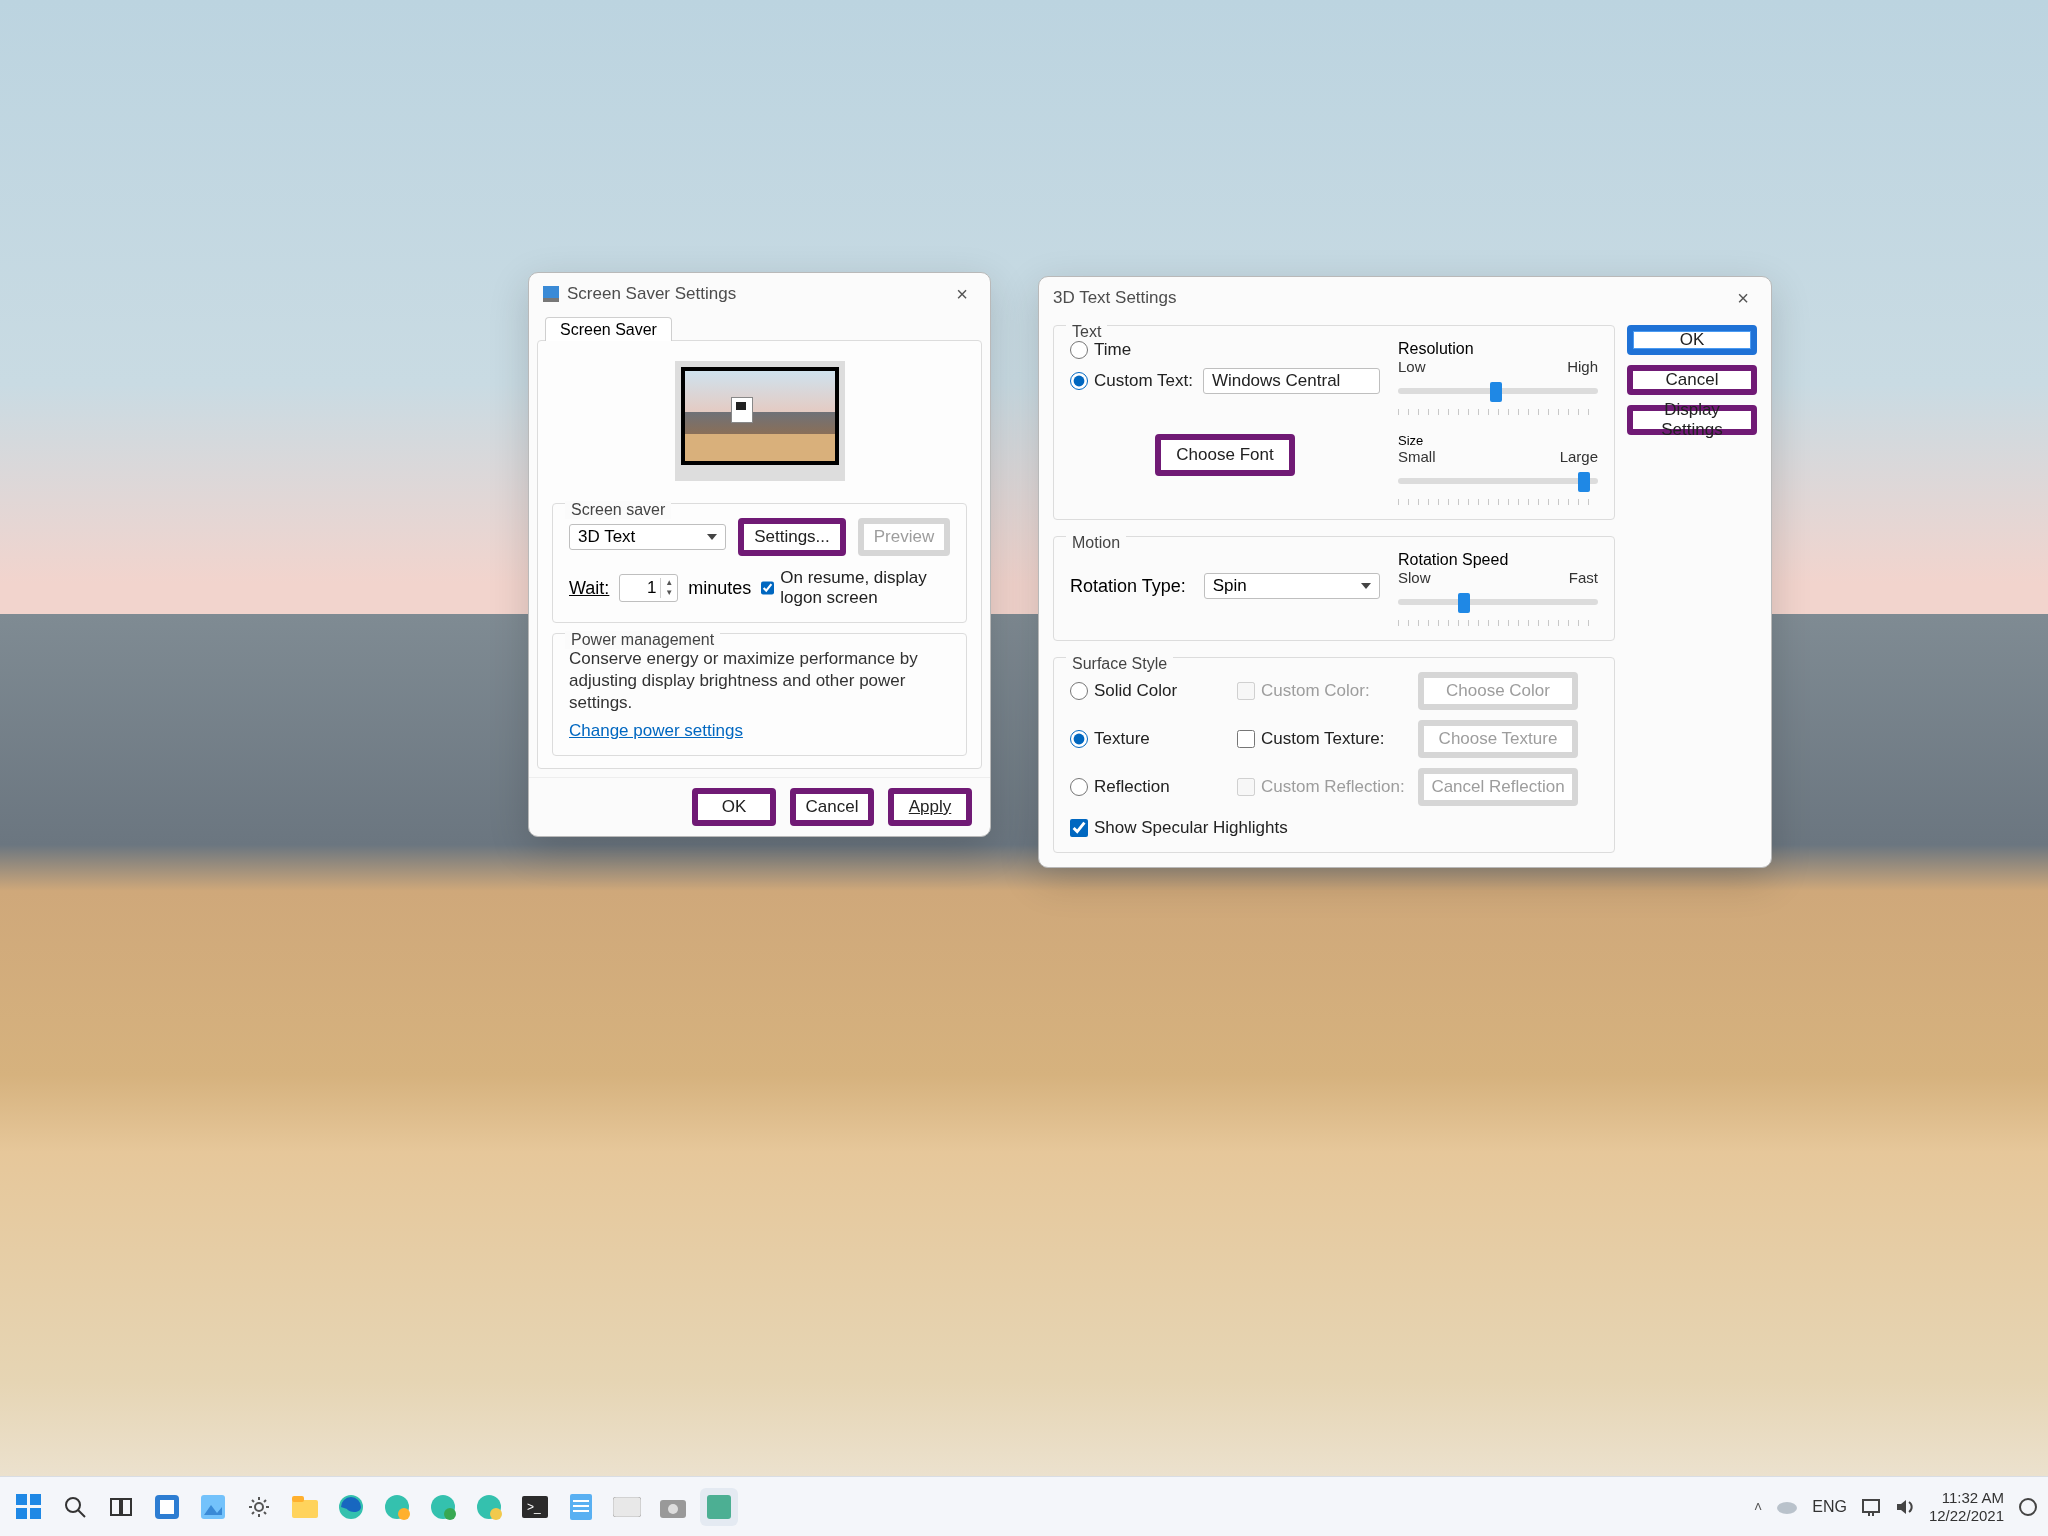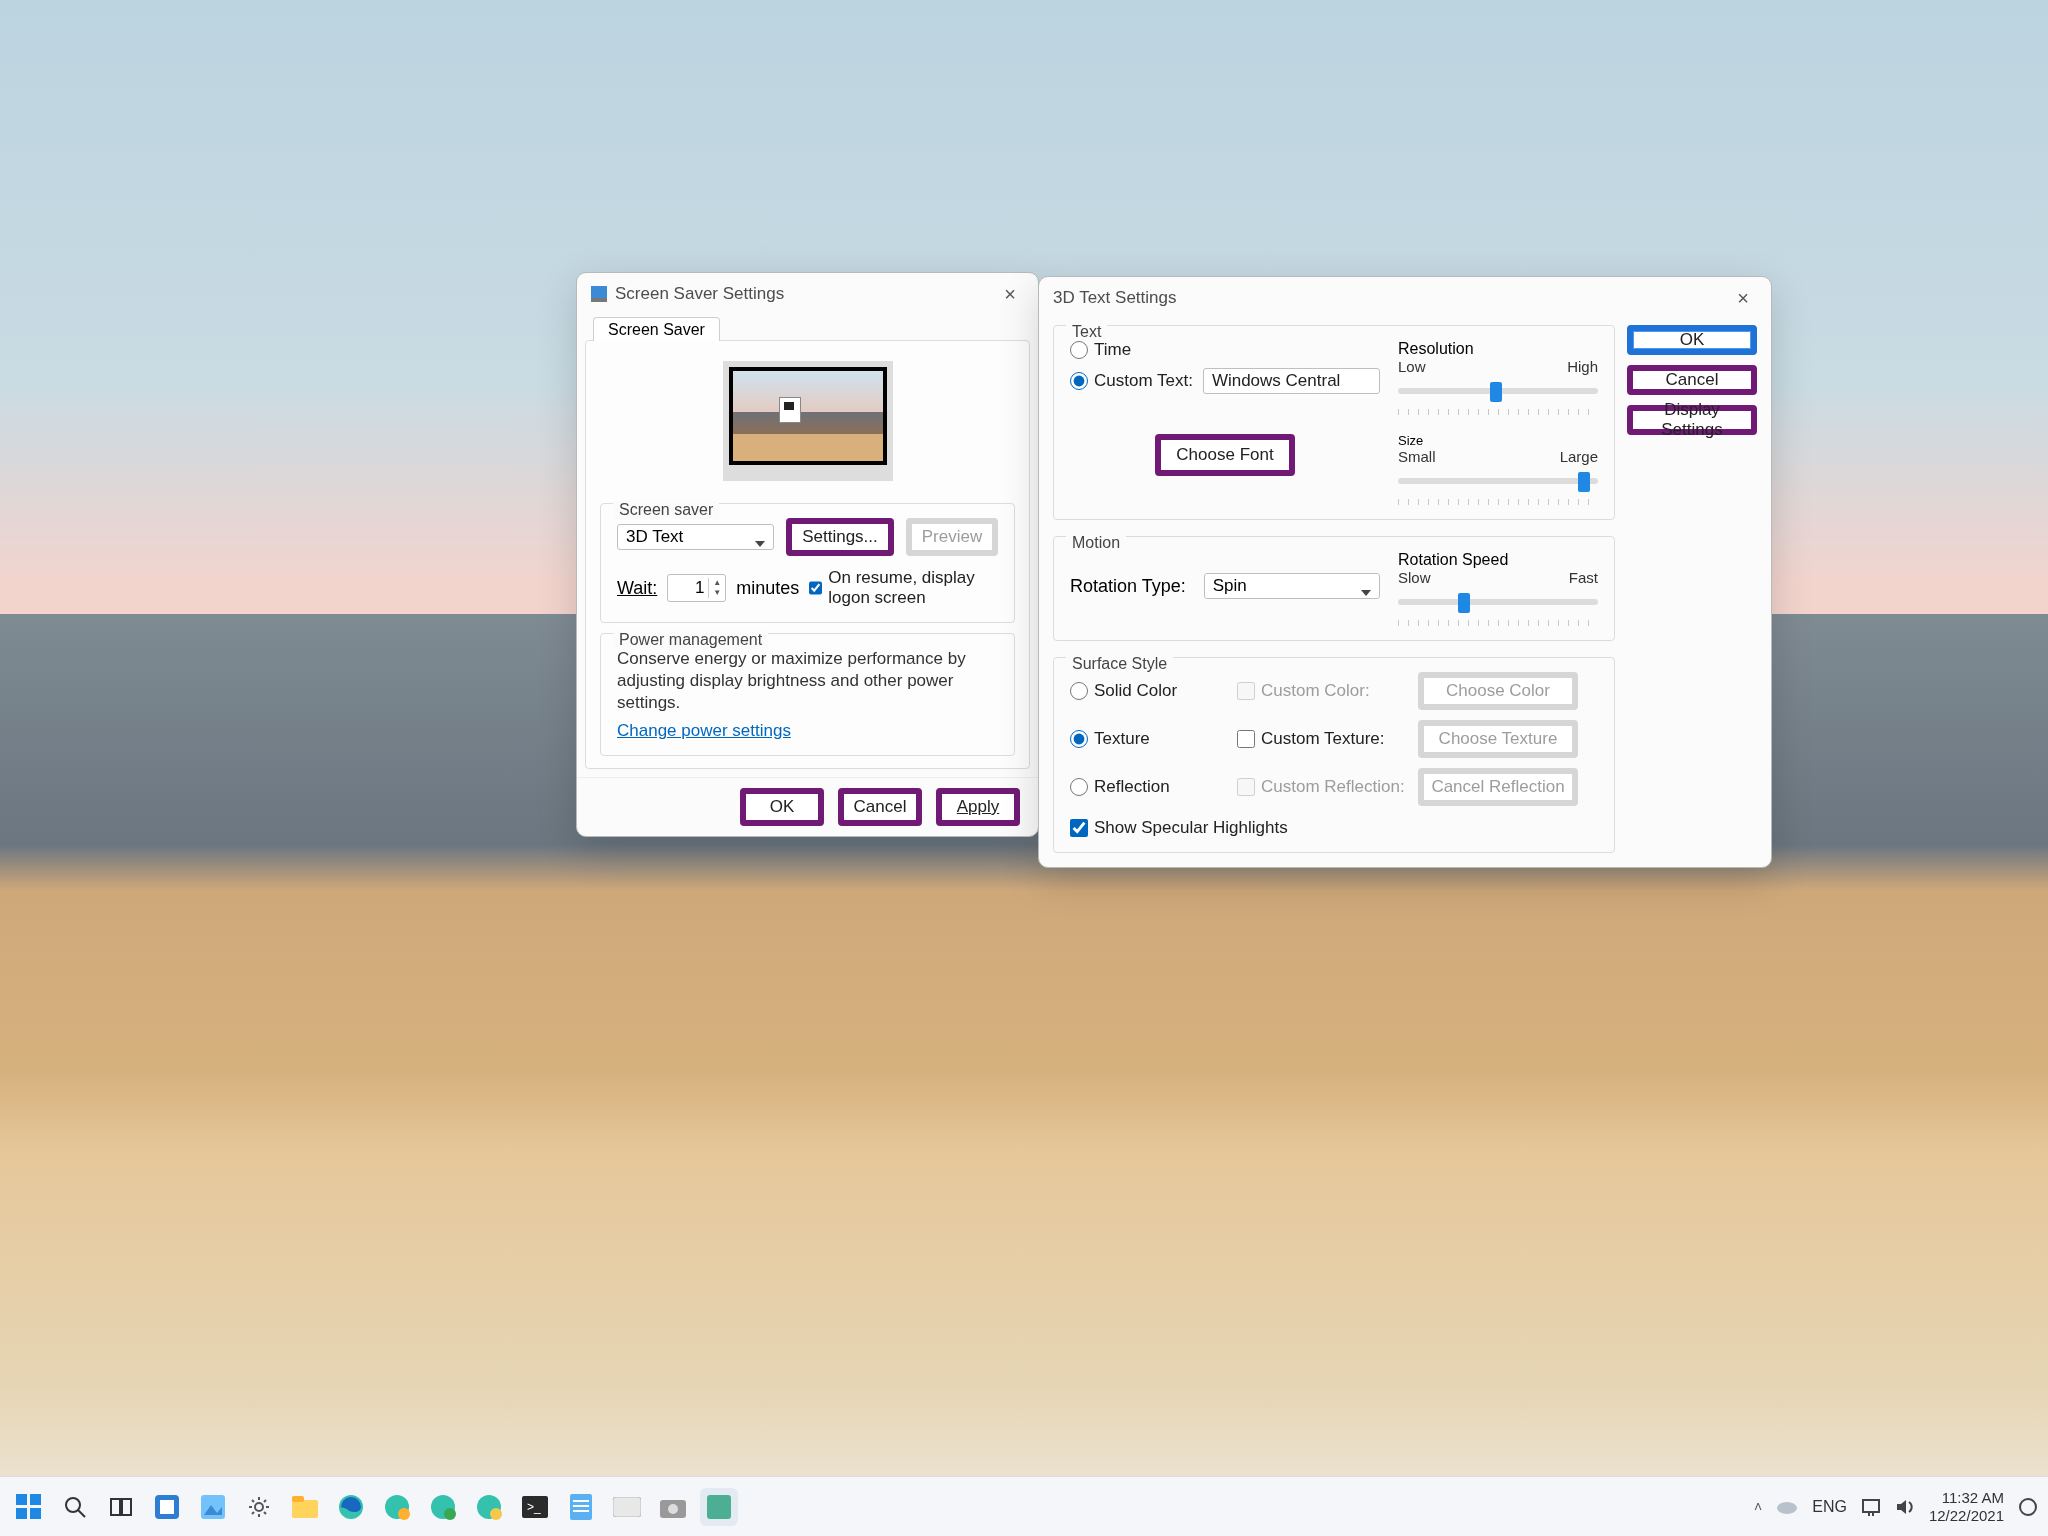--- a/index.html
+++ b/index.html
@@ -19,21 +19,21 @@
     box-shadow:0 12px 40px rgba(0,0,0,.16);
   }
   .titlebar { height:42px; display:flex; align-items:center; font-size:17px; color:#4d4d4d; padding:0 14px; border-top-left-radius:10px; border-top-right-radius:10px; }
   .titlebar .close { margin-left:auto; font-size:20px; color:#555; font-family:sans-serif; cursor:default; padding:2px 8px; }
   .tabbtn { background:#fff; border:1px solid #cfcfcf; border-bottom:none; padding:3px 14px; font-size:16px; border-radius:4px 4px 0 0; margin-left:8px; }
   .groupbox { position:relative; border:1px solid #dcdcdc; border-radius:4px; margin:8px 18px; padding:14px 16px 14px 16px; }
   .groupbox > .legend { position:absolute; top:-11px; left:12px; background:#fbfbfb; padding:0 6px; font-size:16px; color:#444;margin-top:8px; }
   .btn { background:#fff; border:6px solid #701a75; border-radius:4px; padding:3px 0; font-size:17px; color:#222; text-align:center; display:inline-flex; align-items:center; justify-content:center; }
   .btn.disabled { color:#9d9d9d; border-color:#d6d6d6; }
   .btn.primary { border-color:#1f72d6; box-shadow:inset 0 0 0 1px #4a9af2; }
-  .select { background:#fff; border:1px solid #bfbfbf; border-radius:3px; padding:2px 8px; display:flex; align-items:flex-end; justify-content:space-between; font-size:17px; }
+  .select { background:#fff; border:1px solid #bfbfbf; border-radius:3px; padding:2px 8px; display:flex; align-items:center; justify-content:space-between; font-size:17px; }
   .caret { width:0;height:0;border-left:5px solid transparent;border-right:5px solid transparent;border-top:6px solid #444; }
   .textbox { background:#fff; border:1px solid #bfbfbf; border-radius:3px; padding:2px 8px; font-size:17px; }
   .spin { display:flex; align-items:center; border:1px solid #bfbfbf; border-radius:3px; background:#fff; height:28px; }
   .spin input { border:none; width:40px; text-align:right; font-size:17px; padding:0 4px; outline:none; }
   .spin .arrows { display:flex; flex-direction:column; border-left:1px solid #cfcfcf; }
   .spin .arrows span { font-size:8px; line-height:10px; padding:0 4px; color:#555;}
   label.cb { display:flex; align-items:center; gap:6px; font-size:17px; color:#222; }
   input[type=checkbox],input[type=radio]{ width:18px;height:18px; accent-color:#0067c0; margin:0;}
   input[type=checkbox]:disabled + span, input[type=radio]:disabled + span { color:#9d9d9d; }
   a.link { color:#0067c0; text-decoration:underline; font-size:17px; }
@@ -56,21 +56,21 @@
   .tb-ico.active { background:#e4eaf2; }
   .tray { display:flex; align-items:center; gap:14px; }
   .tray .clock { text-align:right; line-height:18px; font-size:15px;}
   svg { display:block; }
 </style>
 </head>
 <body>
 
 <div class="desktop"></div>
 
-<div class="window" style="left:576px; top:272px; width:463px;">
+<div class="window" style="left:528px; top:272px; width:463px;">
   <div class="titlebar">
     <span style="margin-right:8px;">
       <svg width="16" height="16">
           <rect width="16" height="12" fill="#3a8ad6"></rect>
           <rect y="12" width="16" height="4" fill="#777"></rect>
         </svg>
     </span>
     <span>Screen Saver Settings</span>
     <span class="close">×</span>
   </div>

